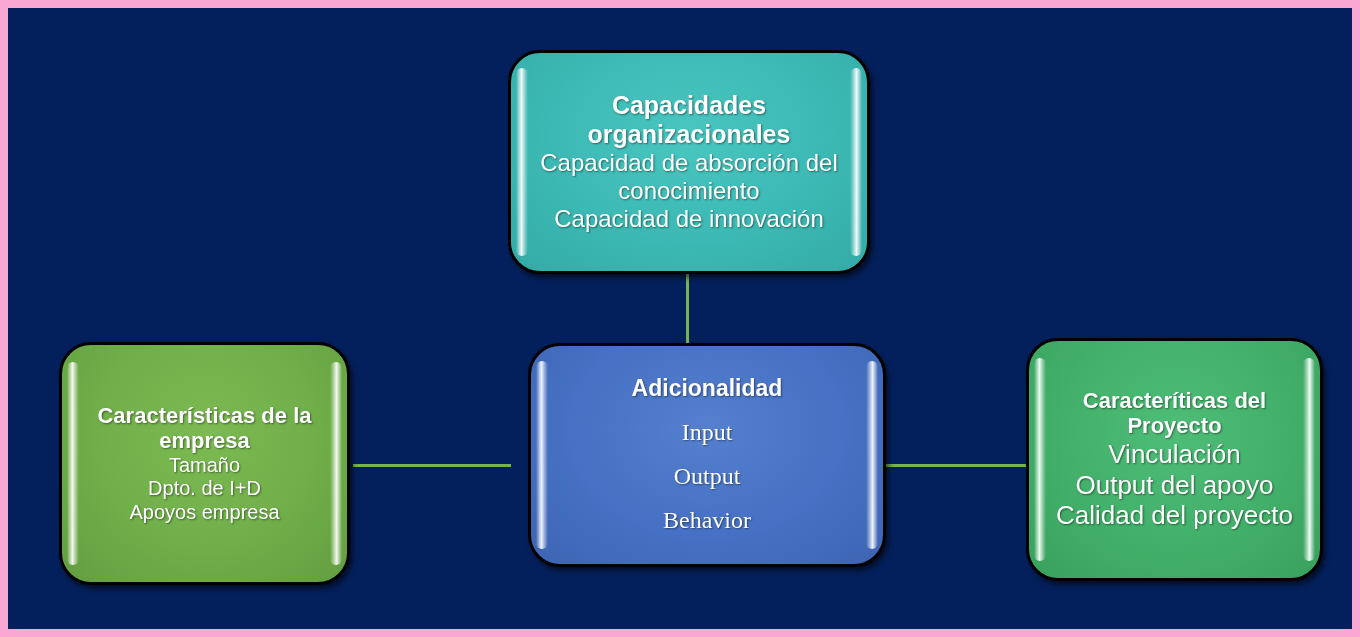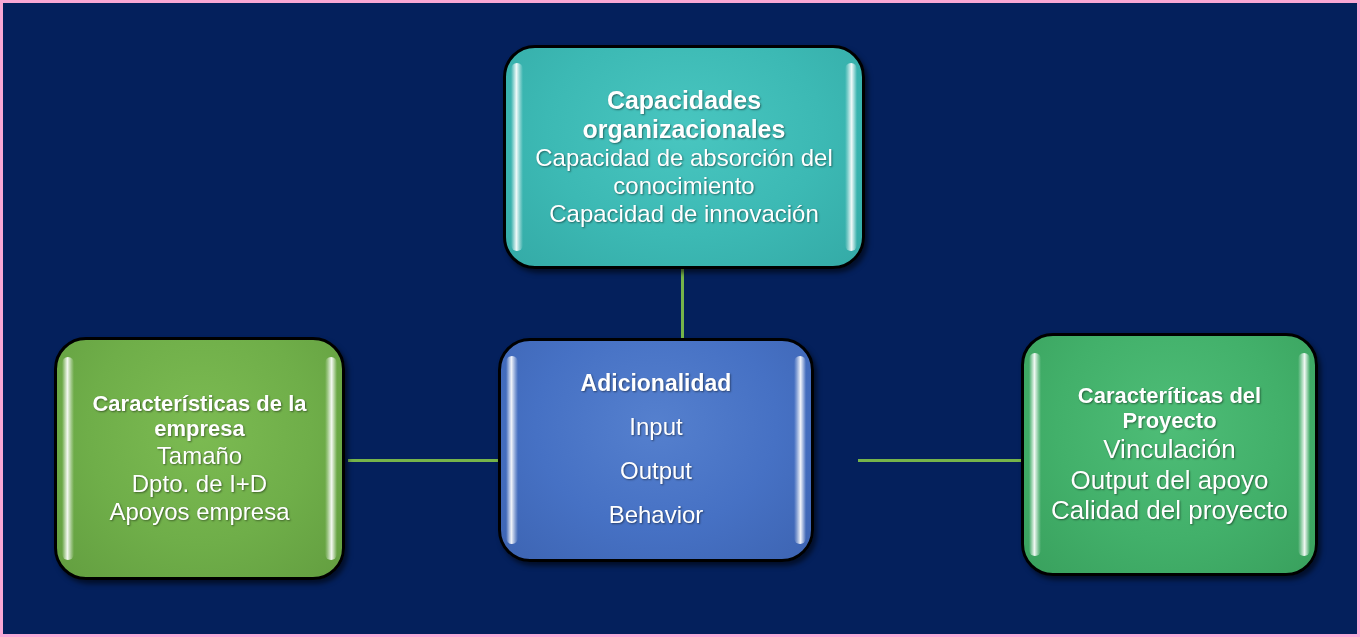--- a/index.html
+++ b/index.html
@@ -6,21 +6,21 @@
     margin: 0;
     padding: 0;
     background: #000000;
   }
   #canvas {
     position: relative;
     width: 1360px;
     height: 637px;
     background: #04205c;
     box-sizing: border-box;
-    border: 3px solid #f9a8d4;
+    border: 8px solid #f9a8d4;
     overflow: hidden;
     font-family: "Liberation Sans", sans-serif;
   }
 
   
   .connector {
     position: absolute;
     background: #76b44a;
     z-index: 1;
   }
@@ -93,29 +93,29 @@
     background: radial-gradient(ellipse at 50% 38%, #49c6c0 0%, #3cb9b4 55%, #34aaa6 100%);
   }
   #node-capacidades .title { font-size: 25px; }
   #node-capacidades .item  { font-size: 24px; }
 
   #node-empresa {
     left: 51px;  top: 334px;  width: 291px; height: 243px;
     background: radial-gradient(ellipse at 50% 38%, #7cbb52 0%, #6fae49 55%, #639e40 100%);
   }
   #node-empresa .title { font-size: 22px; }
-  #node-empresa .item  { font-size: 24px; }
+  #node-empresa .item  { font-size: 20px; }
 
   #node-adicionalidad {
-    left: 495px;  top: 335px;  width: 316px; height: 224px;
+    left: 520px;  top: 335px;  width: 358px; height: 224px;
     background: radial-gradient(ellipse at 50% 38%, #5580ce 0%, #4671c4 55%, #3d64b2 100%);
     text-align: center;
   }
   #node-adicionalidad .title { font-size: 23px; }
-  #node-adicionalidad .item  { font-size: 24px; margin-top: 16px; }
+  #node-adicionalidad .item  { font-size: 24px; margin-top: 16px; font-family: Liberation Serif, serif; }
 
   #node-proyecto {
     left: 1018px;  top: 330px;  width: 297px; height: 243px;
     background: radial-gradient(ellipse at 50% 38%, #4ebd77 0%, #42b06a 55%, #39a05d 100%);
   }
   #node-proyecto .title { font-size: 22px; }
   #node-proyecto .item  { font-size: 26px; }
 
   
   #connector-top    { left: 678px; top: 264px;  height: 74px; }

